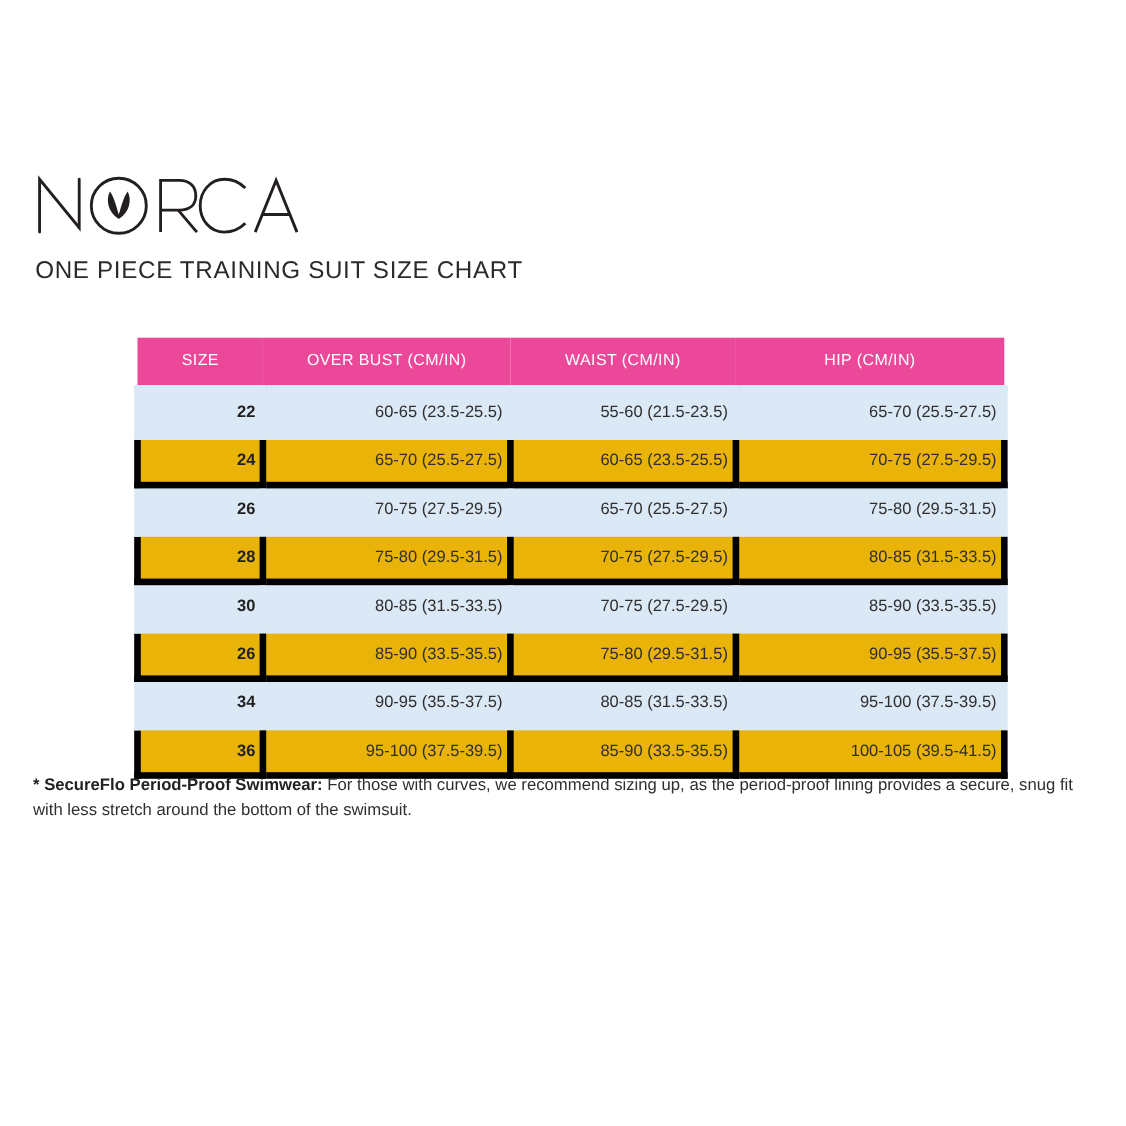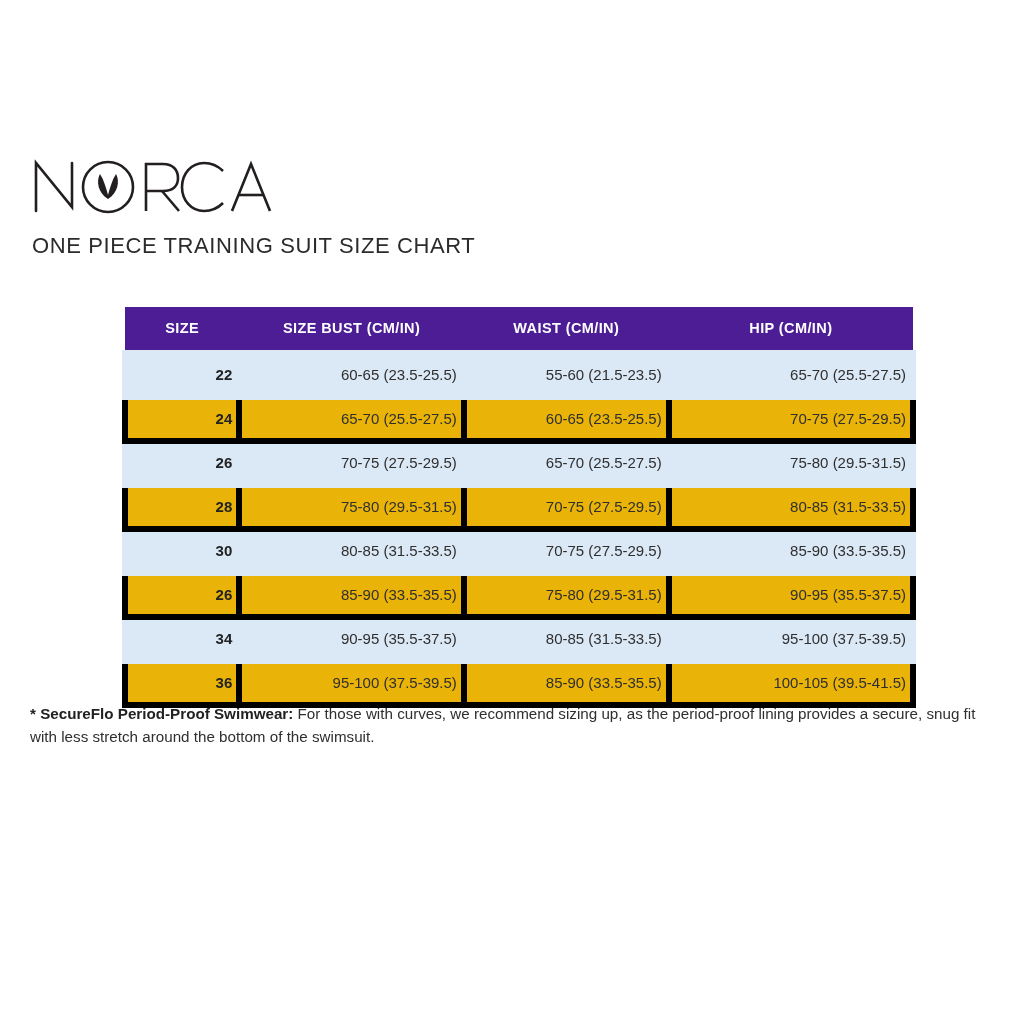--- a/index.html
+++ b/index.html
@@ -47,24 +47,24 @@
     left: 122px;
     top: 307px;
     width: 794px;
   }
   table.size-chart {
     width: 100%;
     border-collapse: collapse;
     table-layout: fixed;
   }
   table.size-chart thead th {
-    background: #4c1d95;
+    background: #ec4899;
     color: #ffffff;
     font-size: 14.5px;
-    font-weight: bold;
+    font-weight: normal;
     letter-spacing: 0.4px;
     padding: 13px 4px 14px 4px;
     text-align: center;
     border: none;
   }
   table.size-chart tbody td {
     font-size: 15px;
     text-align: right;
     color: #2f2f2f;
     padding: 10px 4px 11px 4px;
@@ -134,21 +134,21 @@
     <table class="size-chart">
       <colgroup>
         <col class="c0">
           <col class="c1">
           <col class="c2">
           <col class="c3">
       </colgroup>
       <thead>
         <tr>
           <th>SIZE</th>
-          <th>SIZE BUST (CM/IN)</th>
+          <th>OVER BUST (CM/IN)</th>
           <th>WAIST (CM/IN)</th>
           <th>HIP (CM/IN)</th>
         </tr>
       </thead>
       <tbody>
         <tr class="alt">
           <td class="col-size">22</td>
           <td>60-65 (23.5-25.5)</td>
           <td>55-60 (21.5-23.5)</td>
           <td>65-70 (25.5-27.5)</td>

